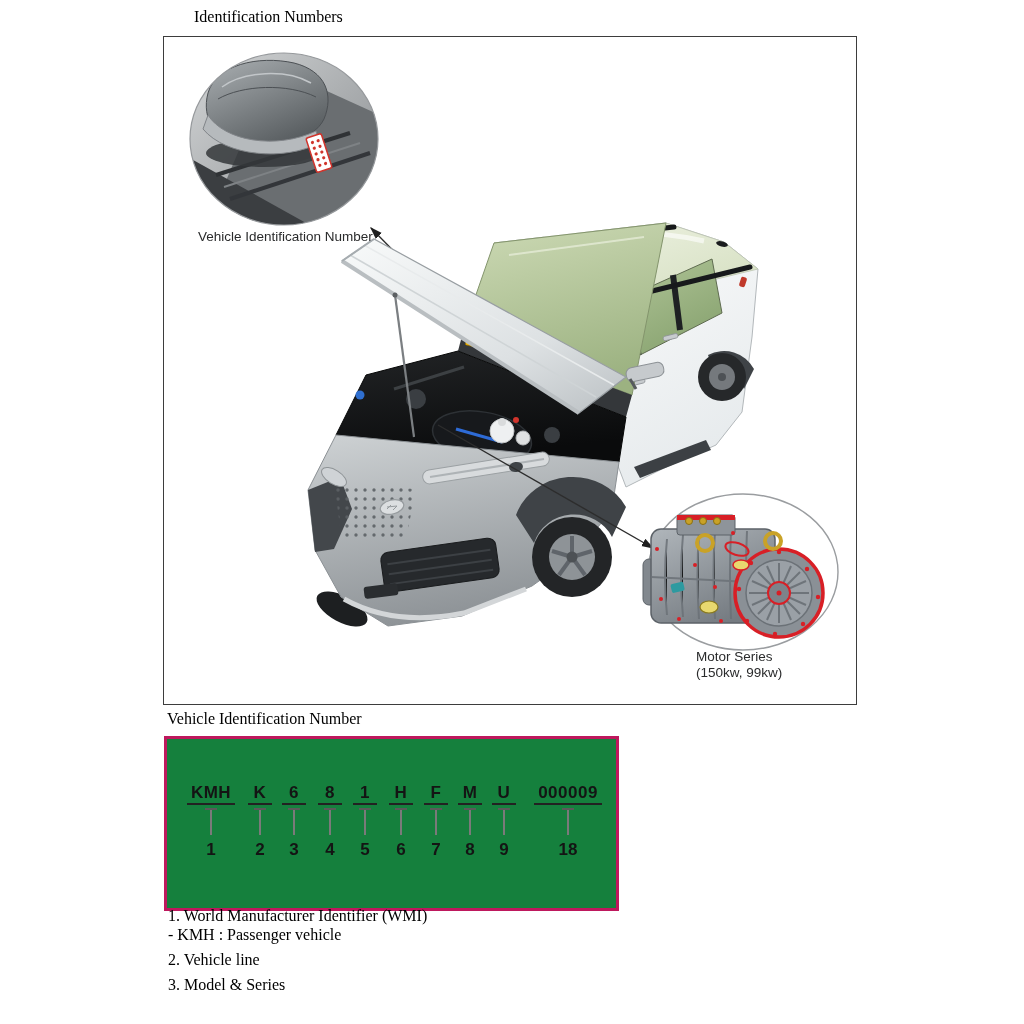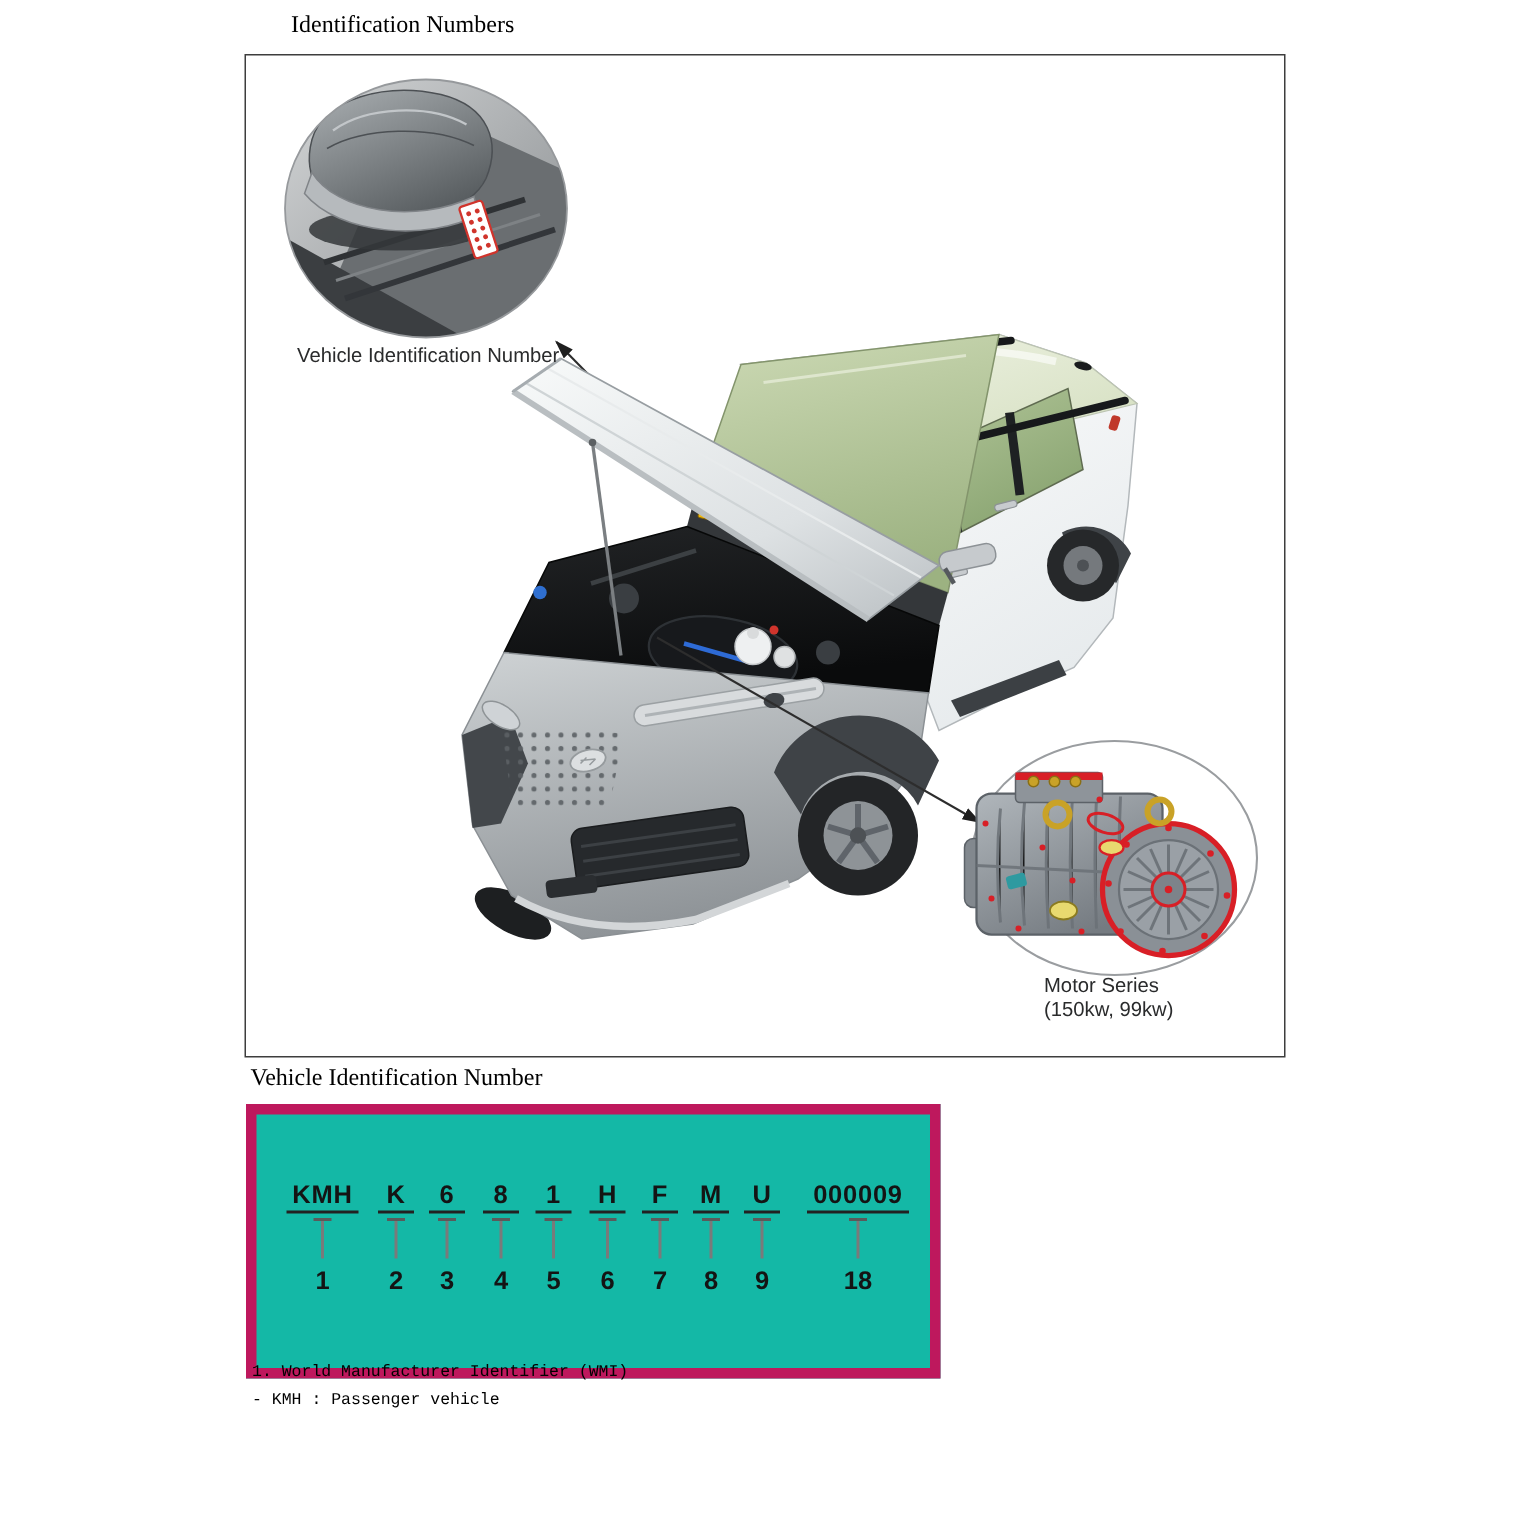--- a/index.html
+++ b/index.html
@@ -8,29 +8,29 @@
   .page-title{position:absolute;left:170px;top:8px;font-size:16px;color:#000;margin-left:24px;}
   .figure-box{position:absolute;left:163px;top:36px;width:692px;height:667px;
               border:1px solid #3d3d3d;background:#fff;}
   .figure-box svg{position:absolute;left:0;top:0;}
   .fig-label{position:absolute;font-family:"Liberation Sans", sans-serif;
              font-size:13.5px;color:#2a2b2c;line-height:16px;white-space:nowrap;}
   .vin-loc-label{left:34px;top:192px;}
   .motor-label{left:532px;top:612px;}
   .section-heading{position:absolute;left:167px;top:710px;font-size:16px;color:#000;}
   .vin-box{position:absolute;left:164px;top:736px;width:449px;height:169px;
-           border:7px solid #be185d;background:#14b8a6;}
+           border:3px solid #be185d;background:#15803d;}
   .vin-col{position:absolute;top:44px;text-align:center;
            font-family:"Liberation Sans", sans-serif;}
   .vin-char{font-weight:bold;font-size:17px;color:#141414;border-bottom:2px solid #222;
             padding-bottom:1px;letter-spacing:0.5px;line-height:19px;}
   .vin-tick{width:12px;height:2px;background:#5a5a5a;margin:3px auto 0;}
   .vin-stem{width:2px;height:25px;background:#7a7a7a;margin:0 auto;}
   .vin-num{font-weight:bold;font-size:17px;color:#141414;margin-top:5px;}
-  .notes{position:absolute;left:168px;top:906px;font-size:11px;line-height:19px;color:#000;font-family:Liberation Mono, monospace;}
+  .notes{position:absolute;left:168px;top:906px;font-size:16px;line-height:19px;color:#000;}
   .note-item{margin-top:6px;}
   .note-item:first-child{margin-top:0;}
   .note-sub{}
 </style>
 </head>
 <body>
 
 <div class="page">
 
   <div class="page-title">Identification Numbers</div>
@@ -382,15 +382,17 @@
       <div class="vin-char">000009</div>
       <div class="vin-tick"></div>
       <div class="vin-stem"></div>
       <div class="vin-num">18</div>
     </div>
   </div>
 
   <div class="notes">
     <div class="note-item">1. World Manufacturer Identifier (WMI)</div>
     <div class="note-sub">- KMH : Passenger vehicle</div>
+    <div class="note-item">2. Vehicle line</div>
+    <div class="note-item">3. Model &amp; Series</div>
   </div>
 
 </div>
 
 </body></html>

